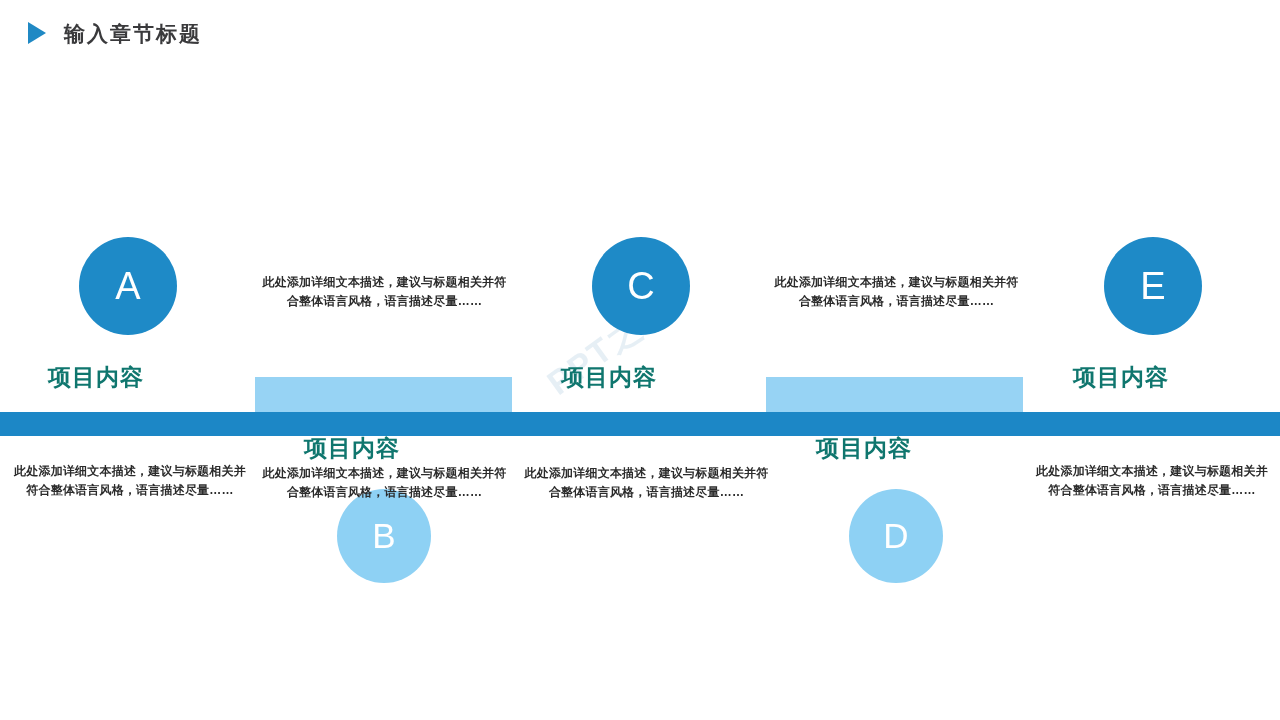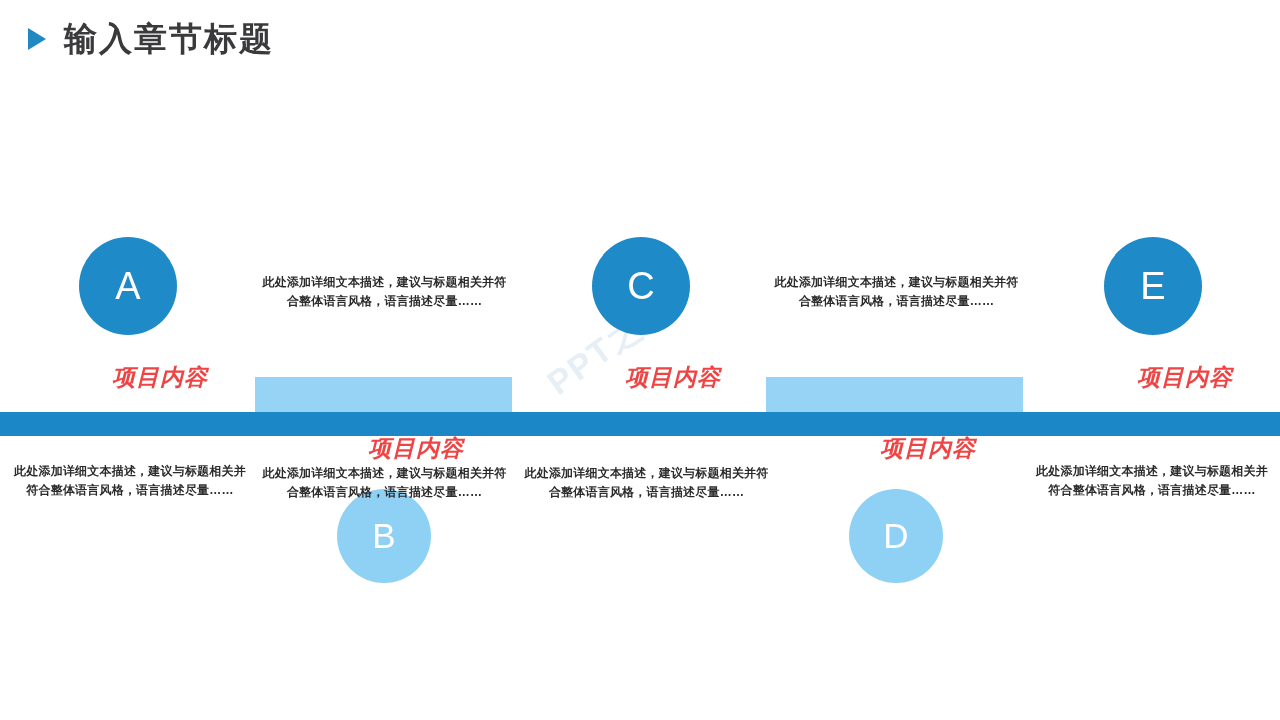--- a/index.html
+++ b/index.html
@@ -34,21 +34,21 @@
   }
   .tri-bullet {
     width: 0;
     height: 0;
     border-top: 11px solid transparent;
     border-bottom: 11px solid transparent;
     border-left: 18px solid #2089c4;
     display: block;
   }
   .header-title {
-    font-size: 33px;
+    font-size: 21px;
     font-weight: bold;
     color: #3a3a3c;
     letter-spacing: 2px;
     line-height: 1;
     white-space: nowrap;
   }
 
   
   .bar-dark {
     position: absolute;
@@ -85,25 +85,24 @@
   .circle-c { left: 592px;  top: 237px; width: 98px;  height: 98px; font-size: 38px; }
   .circle-e { left: 1104px; top: 237px; width: 98px;  height: 98px; font-size: 38px; }
   .circle-b { left: 337px;  top: 489px; width: 94px;  height: 94px; font-size: 35px; }
   .circle-d { left: 849px;  top: 489px; width: 94px;  height: 94px; font-size: 35px; }
 
   
   .item-label {
     position: absolute;
     font-size: 23px;
     font-weight: bold;
-    color: #ef4444;
+    color: #0f766e;
     letter-spacing: 1px;
-    text-align: right;
+    text-align: left;
     white-space: nowrap;
-    font-style: italic;
   }
   .label-a { left: 48px;   top: 362px; width: 160px; }
   .label-c { left: 561px;  top: 362px; width: 160px; }
   .label-e { left: 1073px; top: 362px; width: 160px; }
   .label-b { left: 304px;  top: 433px; width: 160px; }
   .label-d { left: 816px;  top: 433px; width: 160px; }
 
   
   .desc {
     position: absolute;

